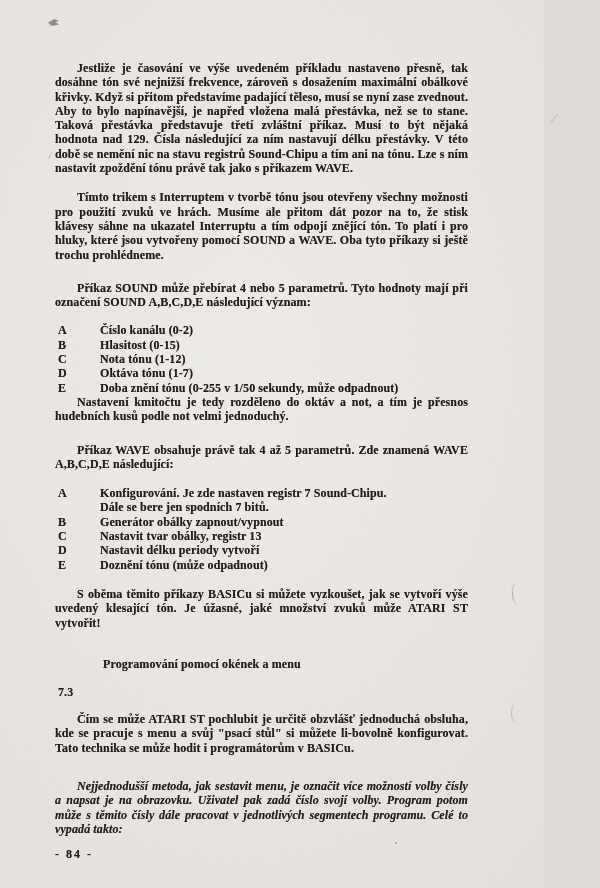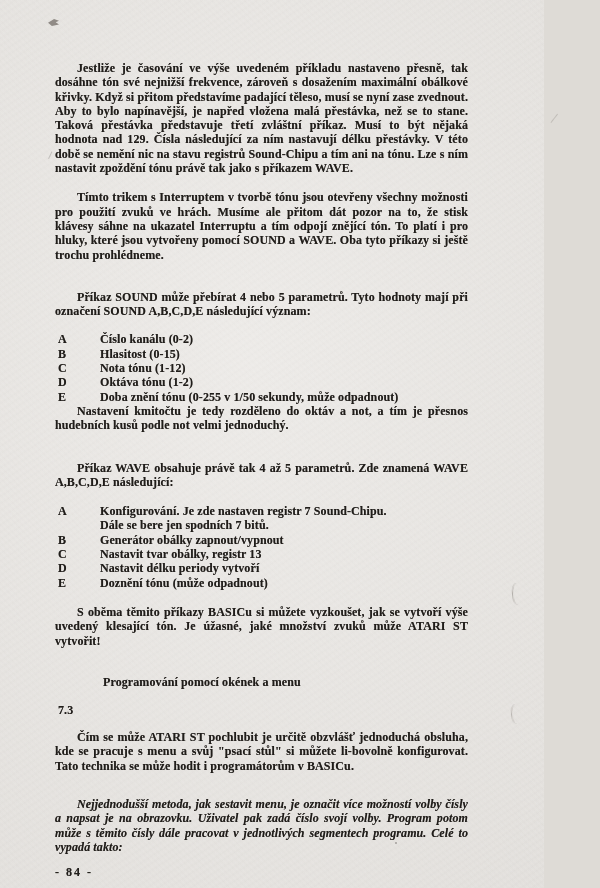--- a/index.html
+++ b/index.html
@@ -30,21 +30,21 @@
     color: #201d1a;
     text-shadow: 0 0 0.6px rgba(32,29,26,0.55);
     letter-spacing: 0.1px;
   }
   .para {
     margin: 0;
     text-align: justify;
     text-indent: 22px;
   }
   .gap-p  { margin-top: 15px; }
-  .gap-l  { margin-top: 28px; }
+  .gap-l  { margin-top: 19px; }
   .gap-xl { margin-top: 24px; font-style: italic; }
   .param-list {
     margin-top: 14px;
   }
   .param-row {
     display: flex;
     align-items: flex-start;
   }
   .param-key {
     width: 45px;
@@ -136,21 +136,21 @@
     <div class="param-row">
       <span class="param-key">B</span>
       <span class="param-desc">Hlasitost (0-15)</span>
     </div>
     <div class="param-row">
       <span class="param-key">C</span>
       <span class="param-desc">Nota tónu (1-12)</span>
     </div>
     <div class="param-row">
       <span class="param-key">D</span>
-      <span class="param-desc">Oktáva tónu (1-2)</span>
+      <span class="param-desc">Oktáva tónu (1-7)</span>
     </div>
     <div class="param-row">
       <span class="param-key">E</span>
       <span class="param-desc">Doba znění tónu (0-255 v 1/50 sekundy, může odpadnout)</span>
     </div>
   </div>
 
   <p class="para">Nastavení kmitočtu je tedy rozděleno do oktáv a not, a tím je přesnos hudebních kusů podle not velmi jednoduchý.</p>
 
   <p class="para gap-l">Příkaz WAVE obsahuje právě tak 4 až 5 parametrů. Zde znamená WAVE A,B,C,D,E následující:</p>

